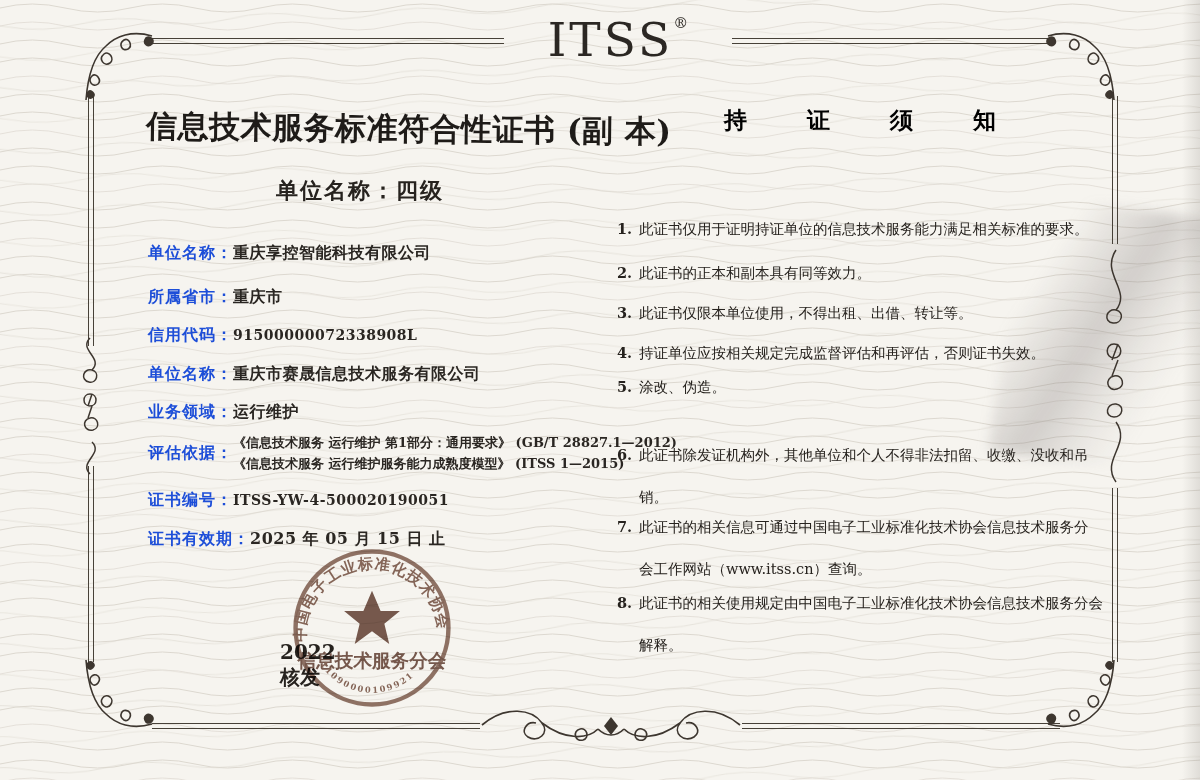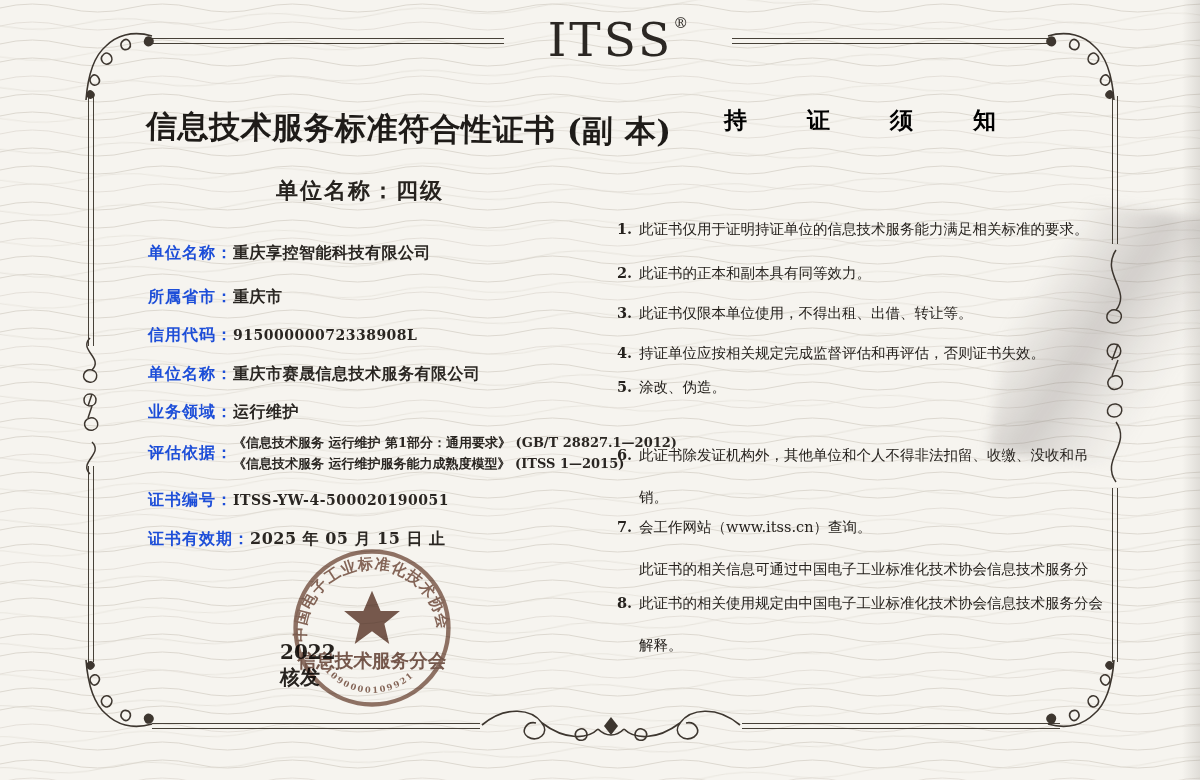--- a/index.html
+++ b/index.html
@@ -252,22 +252,22 @@
 <div class="notice-item" style="top:434px;">
   <span class="num">6.</span>
   <span class="lines">
       <div>此证书除发证机构外，其他单位和个人不得非法扣留、收缴、没收和吊</div>
       <div>销。</div>
     </span>
 </div>
 <div class="notice-item" style="top:506px;">
   <span class="num">7.</span>
   <span class="lines">
+      <div>此证书的相关信息可通过中国电子工业标准化技术协会信息技术服务分</div>
       <div>会工作网站（www.itss.cn）查询。</div>
-      <div>此证书的相关信息可通过中国电子工业标准化技术协会信息技术服务分</div>
     </span>
 </div>
 <div class="notice-item" style="top:582px;">
   <span class="num">8.</span>
   <span class="lines">
       <div>此证书的相关使用规定由中国电子工业标准化技术协会信息技术服务分会</div>
       <div>解释。</div>
     </span>
 </div>
 

